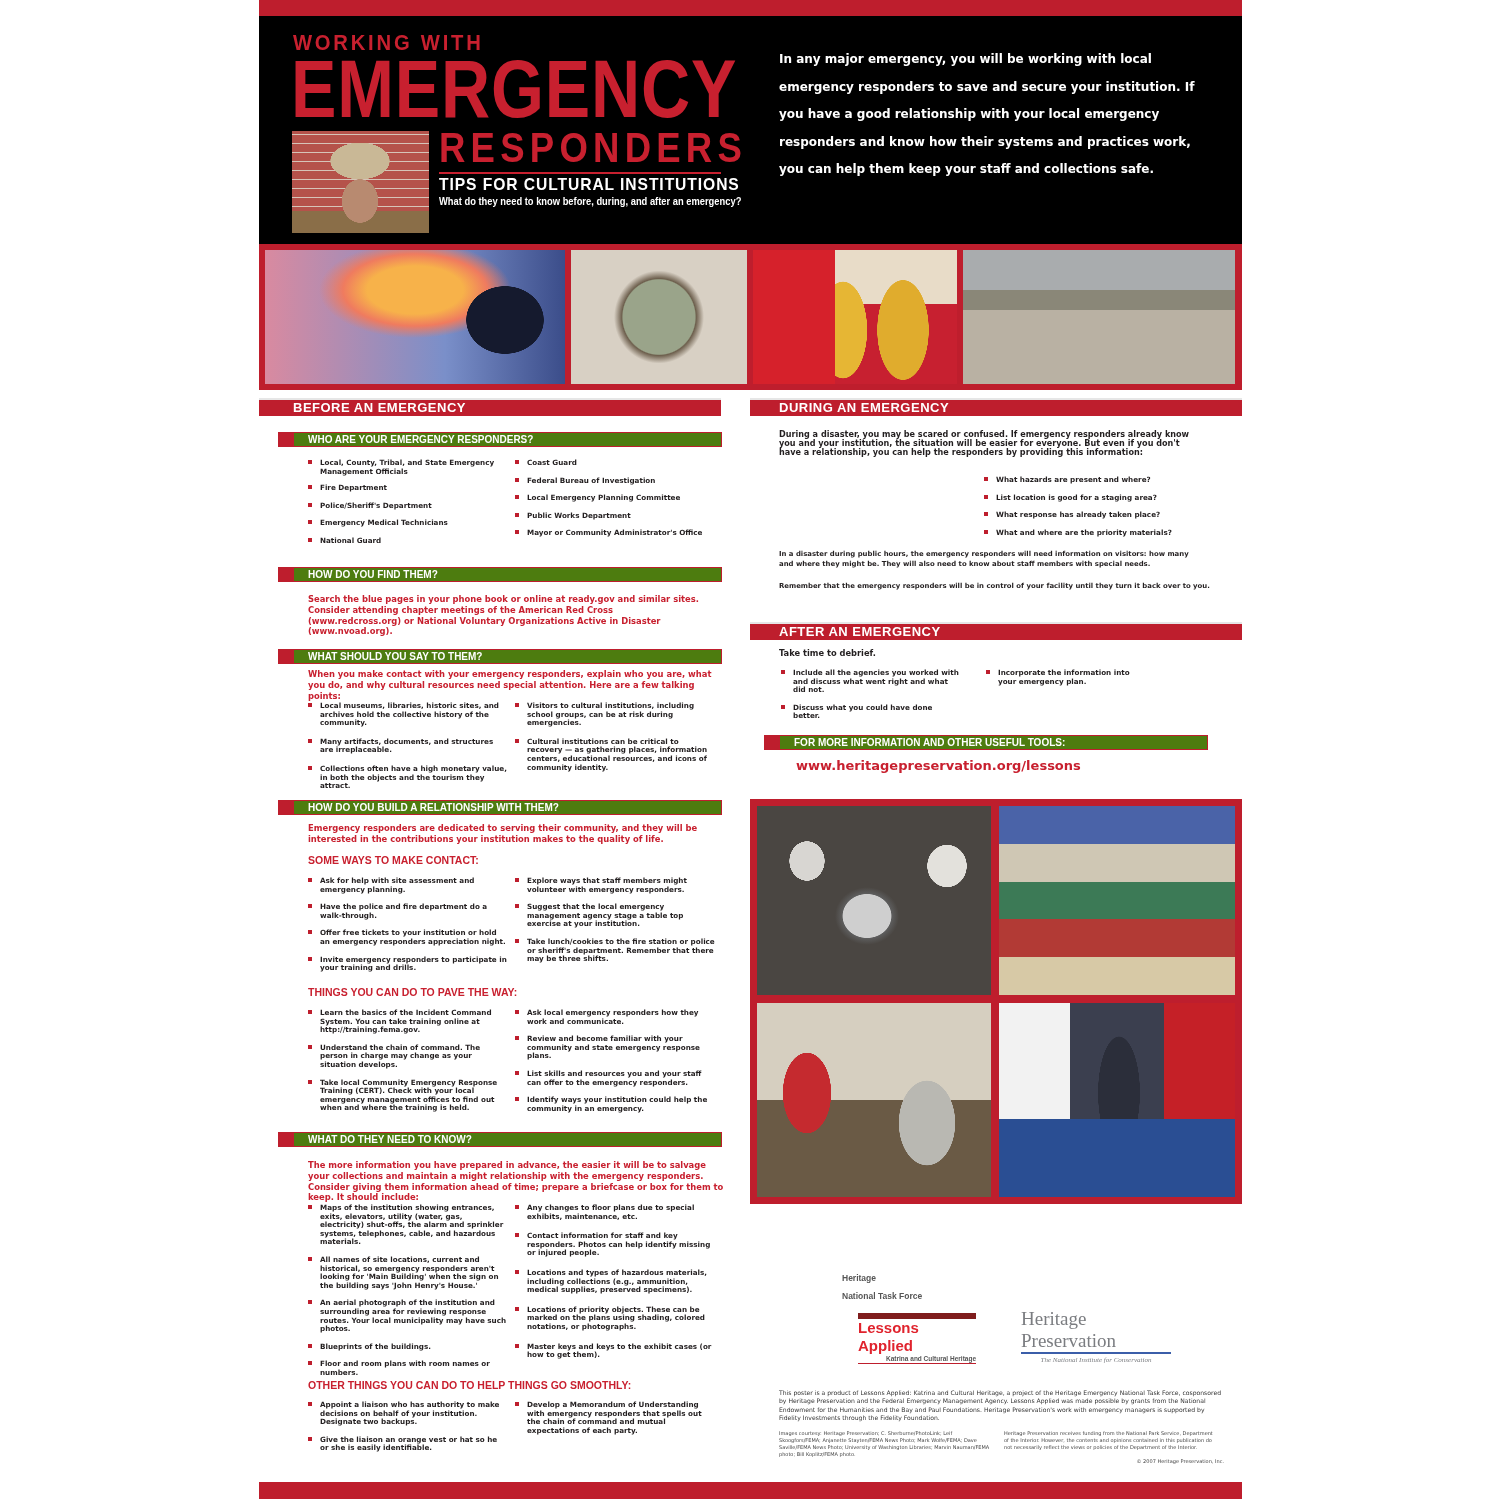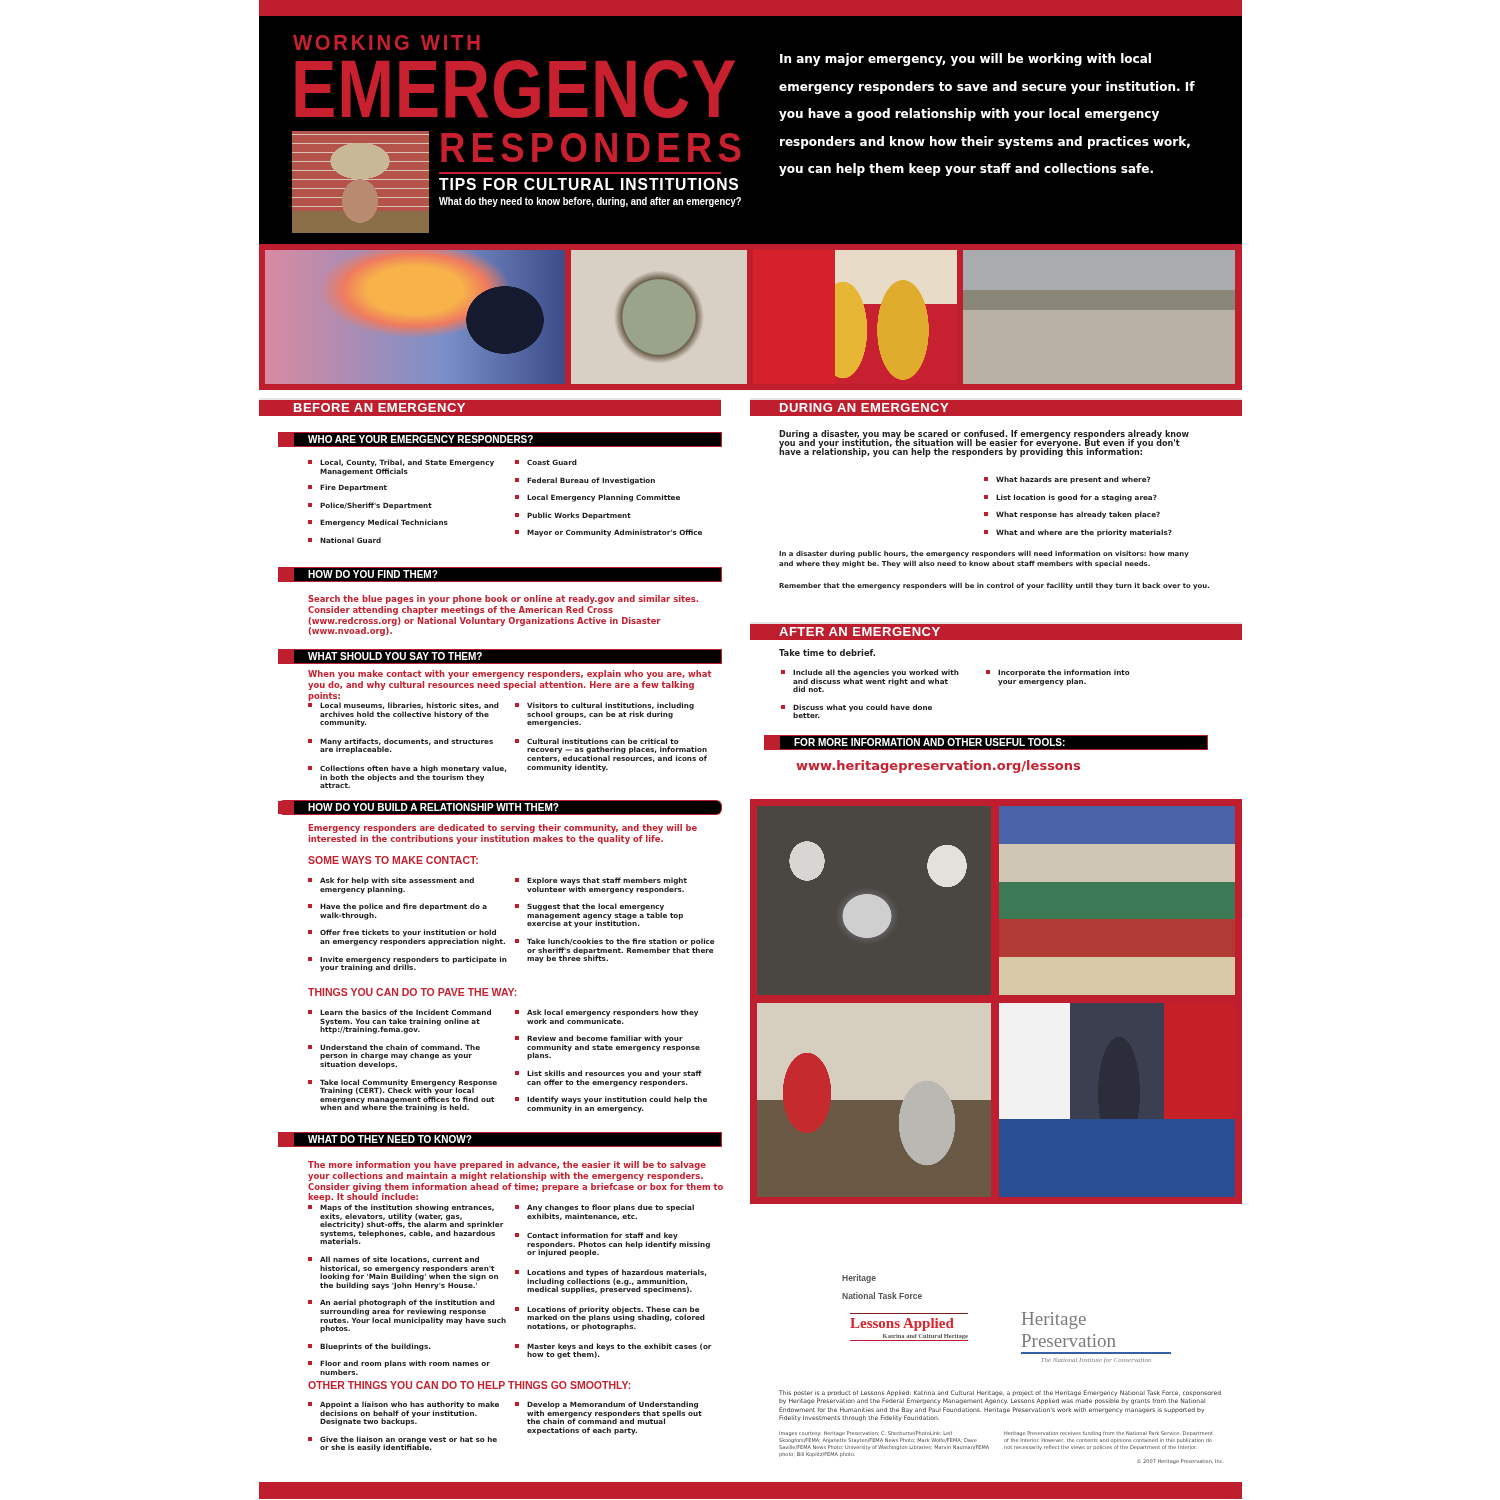--- a/index.html
+++ b/index.html
@@ -36,21 +36,21 @@
   .ph2 { left:312px; width:176px; background: radial-gradient(ellipse 60px 62px at 88px 67px, #9aa48a 0 60%, #6d5f4d 62%, #d8d0c4 75%), #e4ddd3; }
   .ph3 { left:494px; width:204px; background: linear-gradient(90deg, #d6212b 0 40%, transparent 40%),
         radial-gradient(ellipse 30px 60px at 90px 80px, #e6b634 0 80%, transparent 81%),
         radial-gradient(ellipse 32px 62px at 150px 80px, #e0ac2d 0 80%, transparent 81%),
         linear-gradient(180deg, #e8dcc8 0 40%, #c72030 40%); }
   .ph4 { left:704px; width:272px; background: linear-gradient(180deg, #a9acae 0 30%, #8a8778 30% 45%, #b9b1a3 45%); }
 
   .sec-bar { position:absolute; height:16px; background:#be1e2d; color:#fff; font-family:"Liberation Sans", sans-serif;
              font-weight:bold; font-size:13px; line-height:16px; letter-spacing:0.5px; box-shadow:0 -2px 0 #e6e6e6; }
   .sec-bar span { position:absolute; left:34px; top:0; }
-  .sub-bar { position:absolute; height:13px; background:#000000; border:1px solid #be1e2d; border-left:none; color:#fff;
+  .sub-bar { position:absolute; height:13px; background:#4d7c0f; border:1px solid #be1e2d; border-left:none; color:#fff;
              font-family:"Liberation Sans", sans-serif; font-weight:bold; font-size:10px; line-height:13px; }
   .sub-bar::before { content:""; position:absolute; left:0; top:0; width:16px; height:13px; background:#be1e2d; }
   .sub-bar span { position:absolute; left:30px; top:0; white-space:nowrap; }
 
   .red-text { position:absolute; color:#c8202f; font-weight:bold; font-size:8.4px; line-height:10.8px; }
   .red-head { position:absolute; color:#c8202f; font-weight:bold; font-size:10.5px; font-family:"Liberation Sans", sans-serif; white-space:nowrap; }
   .blk-text { position:absolute; color:#231f20; font-weight:bold; font-size:8.3px; line-height:9px; }
   ul.b { position:absolute; margin:0; padding:0; list-style:none; }
   ul.b li { position:relative; padding-left:12px; font-weight:bold; font-size:7.2px; line-height:8.6px; color:#231f20; }
   ul.b li::before { content:""; position:absolute; left:0; top:1px; width:4px; height:4px; background:#be1e2d; }
@@ -70,22 +70,22 @@
         radial-gradient(ellipse 40px 60px at 170px 120px, #b9b8b2 0 70%, transparent 71%),
         linear-gradient(180deg, #d6cfc0 0 50%, #6a5a45 50%); }
   .g4 { left:249px; top:204px; width:236px; height:194px; background:
         linear-gradient(180deg, transparent 60%, #2a4e93 60%),
         radial-gradient(ellipse 26px 70px at 120px 90px, #2b2e3a 0 80%, transparent 81%),
         linear-gradient(90deg, #f2f2f2 0 30%, #3b3f4f 30% 70%, #c52027 70%); }
 
   .logo1 { position:absolute; left:583px; top:1220px; width:120px; height:130px; }
   .tri { position:absolute; left:10px; top:2px; width:0; height:0; }
   .lh { position:absolute; left:0; font-family:"Liberation Sans", sans-serif; font-weight:bold; font-size:8.5px; line-height:9px; color:#555; }
-  .lessons { position:absolute; left:8px; top:93px; width:118px; border-top:1px solid #7f1d1d; border-bottom:1px solid #be1e2d; color:#e0232d;
-             font-family:Liberation Serif, serif; font-weight:bold; font-size:15px; line-height:18px; }
+  .lessons { position:absolute; left:16px; top:93px; width:118px; border-top:6px solid #7f1d1d; border-bottom:1px solid #be1e2d; color:#e0232d;
+             font-family:Liberation Sans, sans-serif; font-weight:bold; font-size:15px; line-height:18px; }
   .lessons small { display:block; text-align:right; font-size:6.5px; line-height:8px; color:#555; }
   .logo2 { position:absolute; left:762px; top:1308px; width:150px; }
   .hp-name { font-family:"Liberation Serif", serif; font-size:19px; color:#7b7d81; border-bottom:2px solid #3b5ea9; line-height:22px; }
   .hp-tag { font-family:"Liberation Serif", serif; font-style:italic; font-size:7px; color:#7b7d81; text-align:center; margin-top:2px; }
 
   .fine { position:absolute; color:#333; font-size:6.1px; line-height:8.4px; }
   .fine-s { position:absolute; color:#444; font-size:5px; line-height:7px; }
   .bottom-bar { position:absolute; left:0; top:1482px; width:983px; height:17px; background:#be1e2d; }
 </style>
 </head>
@@ -146,21 +146,21 @@
   <ul class="b" style="left:49px;top:702px;width:200px;">
     <li style="margin-bottom:10px">Local museums, libraries, historic sites, and archives hold the collective history of the community.</li>
     <li style="margin-bottom:10px">Many artifacts, documents, and structures are irreplaceable.</li>
     <li>Collections often have a high monetary value, in both the objects and the tourism they attract.</li>
   </ul>
   <ul class="b" style="left:256px;top:702px;width:200px;">
     <li style="margin-bottom:10px">Visitors to cultural institutions, including school groups, can be at risk during emergencies.</li>
     <li>Cultural institutions can be critical to recovery — as gathering places, information centers, educational resources, and icons of community identity.</li>
   </ul>
 
-  <div class="sub-bar" style="left:19px;top:800px;width:443px;border-radius:6px;">
+  <div class="sub-bar" style="left:19px;top:800px;width:443px;">
     <span>HOW DO YOU BUILD A RELATIONSHIP WITH THEM?</span>
   </div>
   <div class="red-text" style="left:49px;top:823px;width:400px;">Emergency responders are dedicated to serving their community, and they will be interested in the contributions your institution makes to the quality of life.</div>
   <div class="red-head" style="left:49px;top:854px;">SOME WAYS TO MAKE CONTACT:</div>
   <ul class="b" style="left:49px;top:877px;width:200px;">
     <li style="margin-bottom:9px">Ask for help with site assessment and emergency planning.</li>
     <li style="margin-bottom:9px">Have the police and fire department do a walk-through.</li>
     <li style="margin-bottom:9px">Offer free tickets to your institution or hold an emergency responders appreciation night.</li>
     <li>Invite emergency responders to participate in your training and drills.</li>
   </ul>

